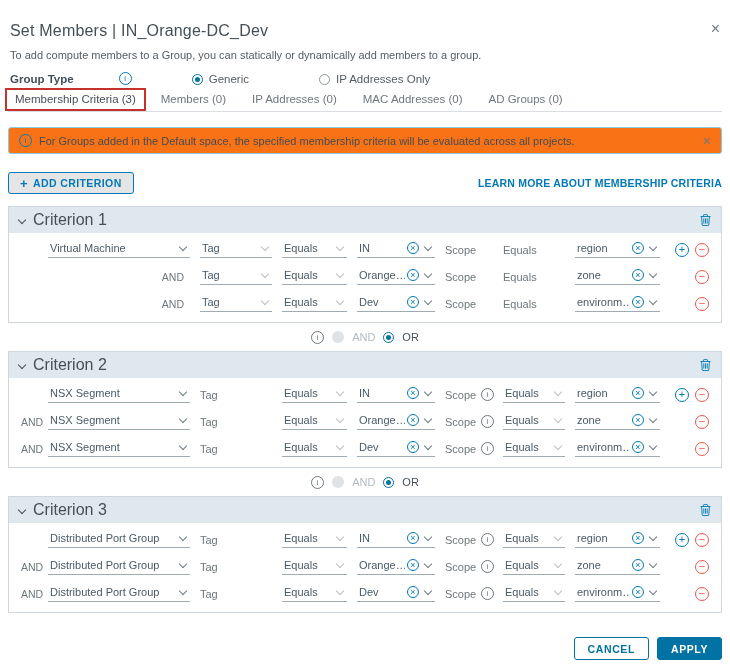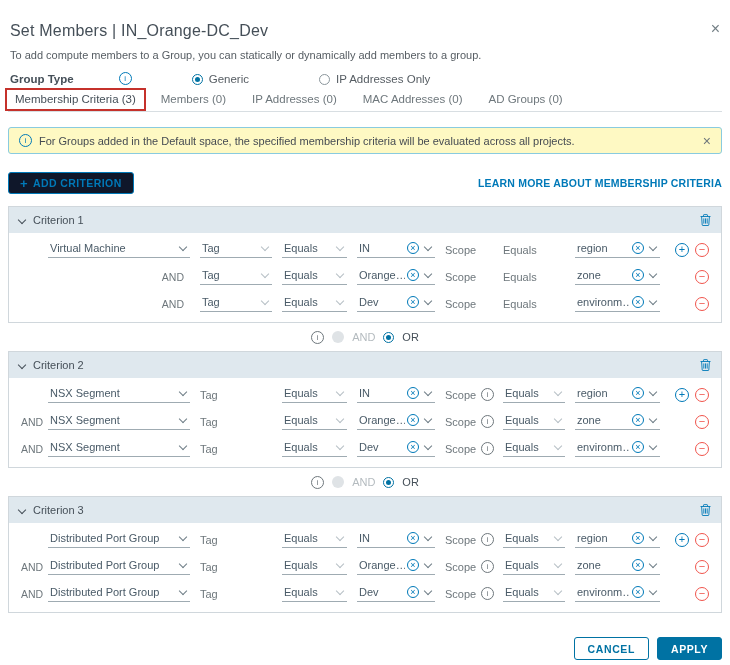--- a/index.html
+++ b/index.html
@@ -30,37 +30,37 @@
   .radio.off{border:1px solid #8b969c;background:#fff;}
   .rdis{width:12px;height:12px;border-radius:50%;background:#dfe3e6;flex:none;}
 
   
   .tabs{display:flex;align-items:center;border-bottom:1px solid #d8dee2;margin-top:3px;}
   .tab{font-size:11.5px;color:#6e777c;padding:5px 0 6px;margin-right:26px;white-space:nowrap;}
   .tab.active{color:#454f58;}
   .tab.hl{border:2px solid #c5312b;padding:3px 8px 4px;margin-left:-3px;margin-right:15px;}
 
   
-  .banner{margin-top:15px;height:27px;background:#fef9c3;border:1px solid #89cbdf;border-radius:3px;display:flex;align-items:center;padding:0 10px;box-sizing:border-box;}
+  .banner{margin-top:15px;height:27px;background:#f97316;border:1px solid #89cbdf;border-radius:3px;display:flex;align-items:center;padding:0 10px;box-sizing:border-box;}
   .banner-text{font-size:11px;color:#454b52;margin-left:7px;}
   .banner-close{margin-left:auto;color:#6e777c;font-size:14px;line-height:1;}
   .banner-close::before{content:"×";}
 
   
   .toolbar{display:flex;justify-content:space-between;align-items:center;margin-top:18px;height:22px;}
-  .add-btn{appearance:none;display:flex;align-items:center;gap:5px;height:22px;padding:0 11px;background:#0f172a;border:1px solid #0079b8;border-radius:3px;color:#0079b8;font-size:10.5px;font-weight:bold;letter-spacing:.4px;font-family:inherit;}
+  .add-btn{appearance:none;display:flex;align-items:center;gap:5px;height:22px;padding:0 11px;background:#e5e5e5;border:1px solid #0079b8;border-radius:3px;color:#0079b8;font-size:10.5px;font-weight:bold;letter-spacing:.4px;font-family:inherit;}
   .plus-glyph{font-size:13px;line-height:1;}
   .plus-glyph::before{content:"+";}
   .learn-link{color:#0079b8;font-size:10.5px;font-weight:bold;letter-spacing:.2px;text-decoration:none;}
 
   
   .card{border:1px solid #d0d7dc;margin-top:12px;}
   .card.c2{margin-top:0;}
   .chead{background:#dfe8ee;height:26px;display:flex;align-items:center;padding:0 10px;}
-  .ctitle{font-size:11px;color:#454f58;margin-left:8px;}
+  .ctitle{font-size:16px;color:#454f58;margin-left:8px;}
   .trash{margin-left:auto;display:flex;align-items:center;}
   .cbody{padding:3px 0 5px;}
 
   .chv{flex:none;width:5px;height:5px;border-right:1.4px solid #6e7d86;border-bottom:1.4px solid #6e7d86;transform:rotate(45deg);margin:-2px 2px 1px 6px;}
   .chv.lt{border-color:#b6bfc5;}
   .chv.dark{border-color:#454f58;margin:0;}
 
   .crow{display:grid;grid-template-columns:39px 152px 82px 75px 88px 58px 72px 95px 1fr;height:27px;align-items:center;font-size:11px;color:#495a67;}
   .cl{padding-right:10px;box-sizing:border-box;overflow:hidden;}
   .fld{border-bottom:1px solid #9fabb2;display:flex;align-items:center;padding:1px 2px 3px;}

